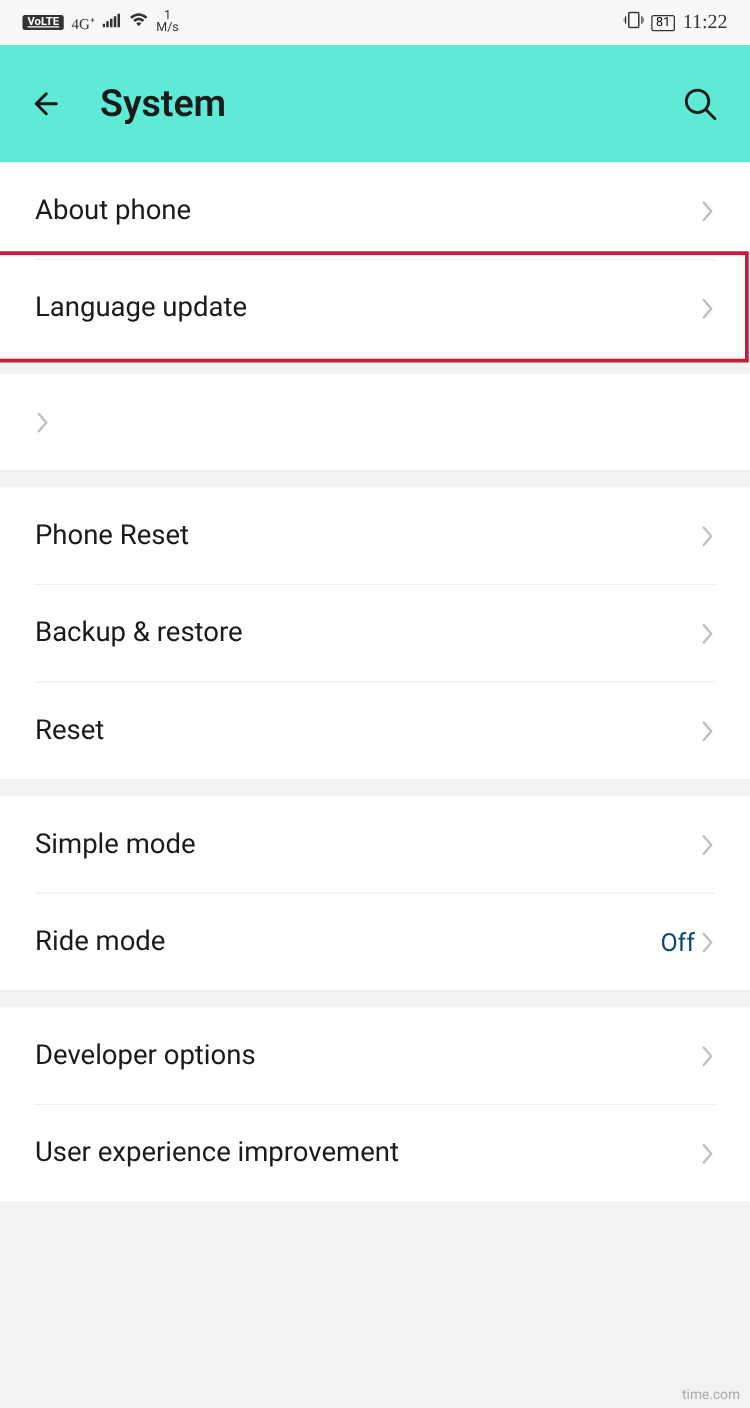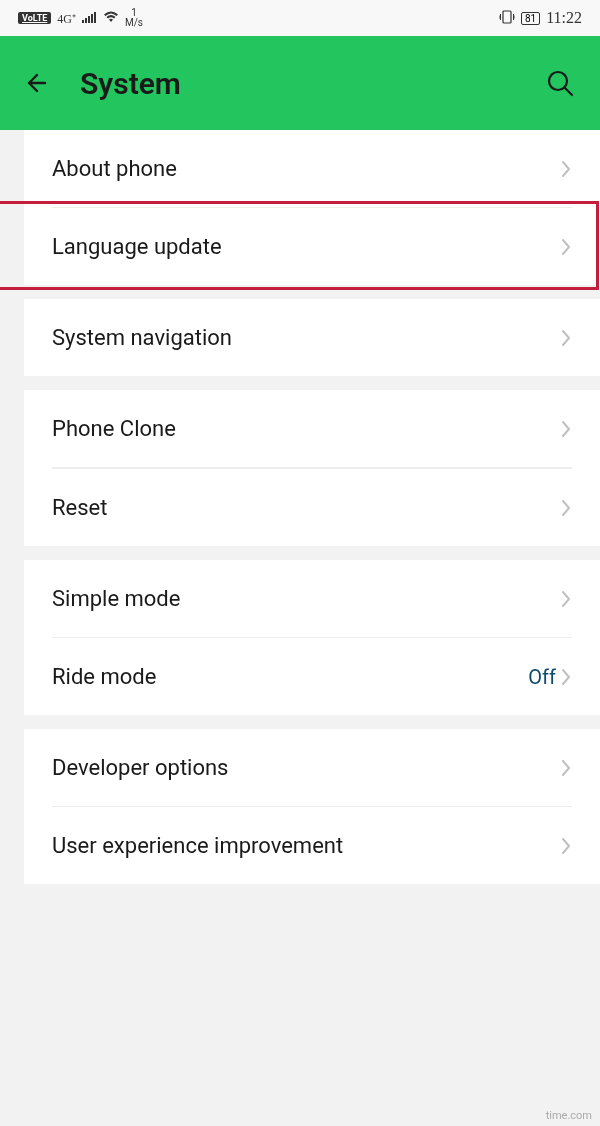--- a/index.html
+++ b/index.html
@@ -58,21 +58,21 @@
     }
     .battery-box {
       border: 1px solid #333;
       border-radius: 2px;
       padding: 0 3px;
       font-size: 10px;
       position: relative;
     }
     .header {
       height: 94px;
-      background: #22c55e;
+      background: #5eead4;
       display: flex;
       align-items: center;
       padding: 0 24px;
       gap: 28px;
     }
     .back-arrow {
       width: 28px;
       height: 28px;
       display: flex;
       align-items: center;
@@ -92,21 +92,20 @@
       align-items: center;
       justify-content: center;
       cursor: pointer;
     }
     .list {
       background: #f2f2f2;
     }
     .item-group {
       background: #fff;
       margin-bottom: 14px;
-      margin-left: 24px;
     }
     .item {
       height: 77px;
       display: flex;
       align-items: center;
       padding: 0 28px;
       cursor: pointer;
       position: relative;
     }
     .item-label {
@@ -219,38 +218,45 @@
         <div class="item-label">Language update</div>
         <div class="chevron">
           <svg width="10" height="18" viewBox="0 0 10 18">
             <path d="M2 2 L8 9 L2 16" stroke="#c0c0c0" stroke-width="2" fill="none" stroke-linecap="round" stroke-linejoin="round"></path>
           </svg>
         </div>
       </div>
     </div>
     <div class="item-group">
       <div class="item">
-        <div class="item-label">System navigation</div>
-        <div class="chevron">
-          <svg width="10" height="18" viewBox="0 0 10 18">
-            <path d="M2 2 L8 9 L2 16" stroke="#c0c0c0" stroke-width="2" fill="none" stroke-linecap="round" stroke-linejoin="round"></path>
-          </svg>
-        </div>
-      </div>
-    </div>
-    <div class="item-group">
-      <div class="item">
-        <div class="item-label">Phone Clone</div>
-        <div class="chevron">
-          <svg width="10" height="18" viewBox="0 0 10 18">
-            <path d="M2 2 L8 9 L2 16" stroke="#c0c0c0" stroke-width="2" fill="none" stroke-linecap="round" stroke-linejoin="round"></path>
-          </svg>
-        </div>
-      </div>
-      <div class="divider"></div>
+        <div class="chevron">
+          <svg width="10" height="18" viewBox="0 0 10 18">
+            <path d="M2 2 L8 9 L2 16" stroke="#c0c0c0" stroke-width="2" fill="none" stroke-linecap="round" stroke-linejoin="round"></path>
+          </svg>
+        </div>
+      </div>
+    </div>
+    <div class="item-group">
+      <div class="item">
+        <div class="item-label">Phone Reset</div>
+        <div class="chevron">
+          <svg width="10" height="18" viewBox="0 0 10 18">
+            <path d="M2 2 L8 9 L2 16" stroke="#c0c0c0" stroke-width="2" fill="none" stroke-linecap="round" stroke-linejoin="round"></path>
+          </svg>
+        </div>
+      </div>
+      <div class="divider"></div>
+      <div class="item">
+        <div class="item-label">Backup &amp; restore</div>
+        <div class="chevron">
+          <svg width="10" height="18" viewBox="0 0 10 18">
+            <path d="M2 2 L8 9 L2 16" stroke="#c0c0c0" stroke-width="2" fill="none" stroke-linecap="round" stroke-linejoin="round"></path>
+          </svg>
+        </div>
+      </div>
       <div class="divider"></div>
       <div class="item">
         <div class="item-label">Reset</div>
         <div class="chevron">
           <svg width="10" height="18" viewBox="0 0 10 18">
             <path d="M2 2 L8 9 L2 16" stroke="#c0c0c0" stroke-width="2" fill="none" stroke-linecap="round" stroke-linejoin="round"></path>
           </svg>
         </div>
       </div>
     </div>

